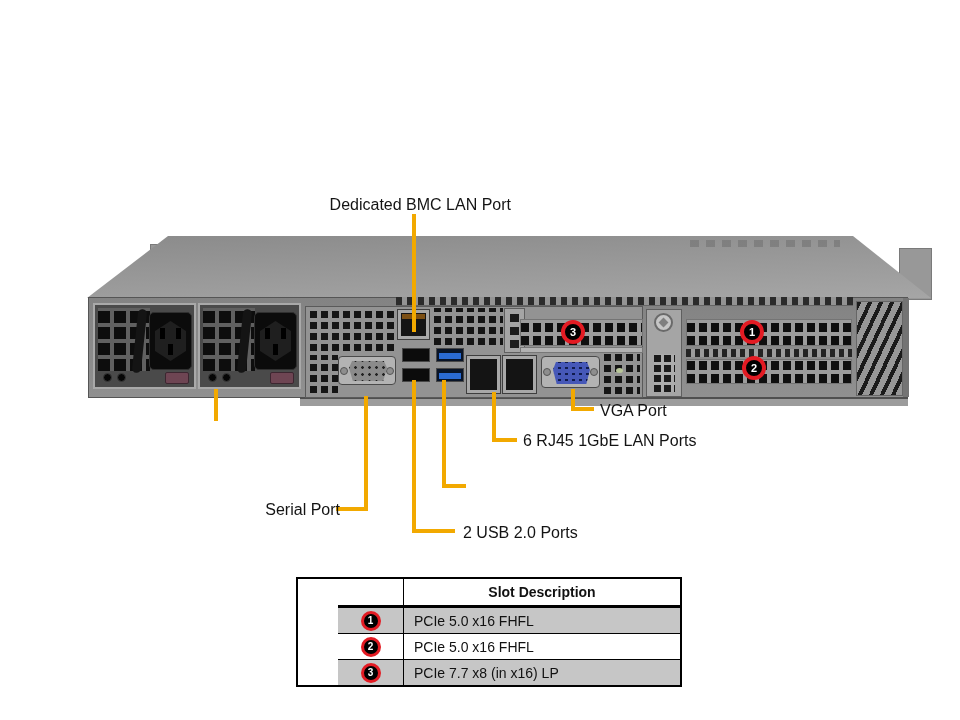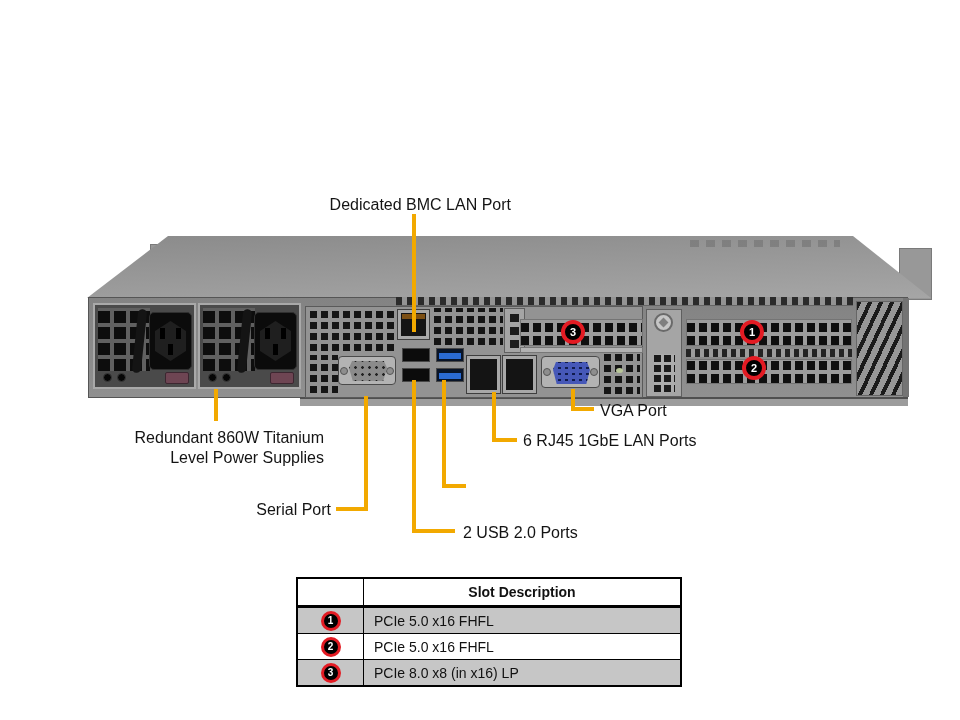--- a/index.html
+++ b/index.html
@@ -92,21 +92,21 @@
        background-image:repeating-linear-gradient(90deg,transparent 0 7px,#ababab 7px 10px),
                         repeating-linear-gradient(0deg,transparent 0 7px,#ababab 7px 10px);}
 
   
   .chassis-badge{width:16px;height:16px;border:4px solid var(--badge-red);background:#000;border-radius:50%;
        color:#fff;font-weight:bold;font-size:11px;line-height:16px;text-align:center;}
   .table-badge{width:14px;height:14px;border:3px solid var(--badge-red);background:#000;border-radius:50%;
        color:#fff;font-weight:bold;font-size:10px;line-height:14px;text-align:center;}
 
   
-  .slot-table{left:296px;top:577px;width:386px;border:2px solid #000;box-sizing:border-box;}
+  .slot-table{left:296px;top:577px;width:386px;border:2px solid #000;box-sizing:border-box;padding-left:40px;}
   .t-row{display:grid;grid-template-columns:65px 1fr;}
   .t-row > div{border-left:1px solid #000;display:flex;align-items:center;box-sizing:border-box;}
   .t-row > div:first-child{border-left:none;justify-content:center;}
   .t-header{height:26px;background:#fff;border-bottom:3px solid #000;}
   .t-header .t-head-text{justify-content:center;font-weight:bold;font-size:14px;}
   .t-data{height:25px;font-size:14px;}
   .t-data + .t-data{border-top:1px solid #000;}
   .t-data .t-desc{padding-left:10px;}
   .shade{background:#c6c6c6;}
   .plain{background:#fff;}
@@ -236,25 +236,21 @@
   <div class="abs cline" style="left:412px;top:380px;width:4px;height:153px;"></div>
   <div class="abs cline" style="left:412px;top:529px;width:43px;height:4px;"></div>
   <div class="abs cline" style="left:442px;top:380px;width:4px;height:108px;"></div>
   <div class="abs cline" style="left:442px;top:484px;width:24px;height:4px;"></div>
   <div class="abs cline" style="left:492px;top:392px;width:4px;height:50px;"></div>
   <div class="abs cline" style="left:492px;top:438px;width:25px;height:4px;"></div>
   <div class="abs cline" style="left:571px;top:389px;width:4px;height:22px;"></div>
   <div class="abs cline" style="left:571px;top:407px;width:23px;height:4px;"></div>
 
   <div class="abs callout-label center nowrap" style="left:321px;top:196px;width:190px;">Dedicated BMC LAN Port</div>
-  <div class="abs callout-label center" style="left:100px;top:428px;width:224px;line-height:20px;">
-    <div>Redundant 860W Titanium</div>
-    <div>Level Power Supplies</div>
-  </div>
-  <div class="abs callout-label right nowrap" style="left:227px;top:501px;width:104px;">Serial Port</div>
+  <div class="abs callout-label right nowrap" style="left:236px;top:501px;width:104px;">Serial Port</div>
   <div class="abs callout-label nowrap" style="left:463px;top:524px;">2 USB 2.0 Ports</div>
   <div class="abs callout-label nowrap" style="left:523px;top:432px;">6 RJ45 1GbE LAN Ports</div>
   <div class="abs callout-label nowrap" style="left:600px;top:402px;">VGA Port</div>
 
   <div class="abs slot-table">
     <div class="t-row t-header">
       <div></div>
       <div class="t-head-text">Slot Description</div>
     </div>
     <div class="t-row t-data shade">
@@ -266,17 +262,17 @@
     <div class="t-row t-data plain">
       <div>
           <span class="table-badge">2</span>
         </div>
       <div class="t-desc">PCIe 5.0 x16 FHFL</div>
     </div>
     <div class="t-row t-data shade">
       <div>
           <span class="table-badge">3</span>
         </div>
-      <div class="t-desc">PCIe 8.0 x8 (in x16) LP</div>
+      <div class="t-desc">PCIe 7.7 x8 (in x16) LP</div>
     </div>
   </div>
 
 </div>
 
 </body></html>

